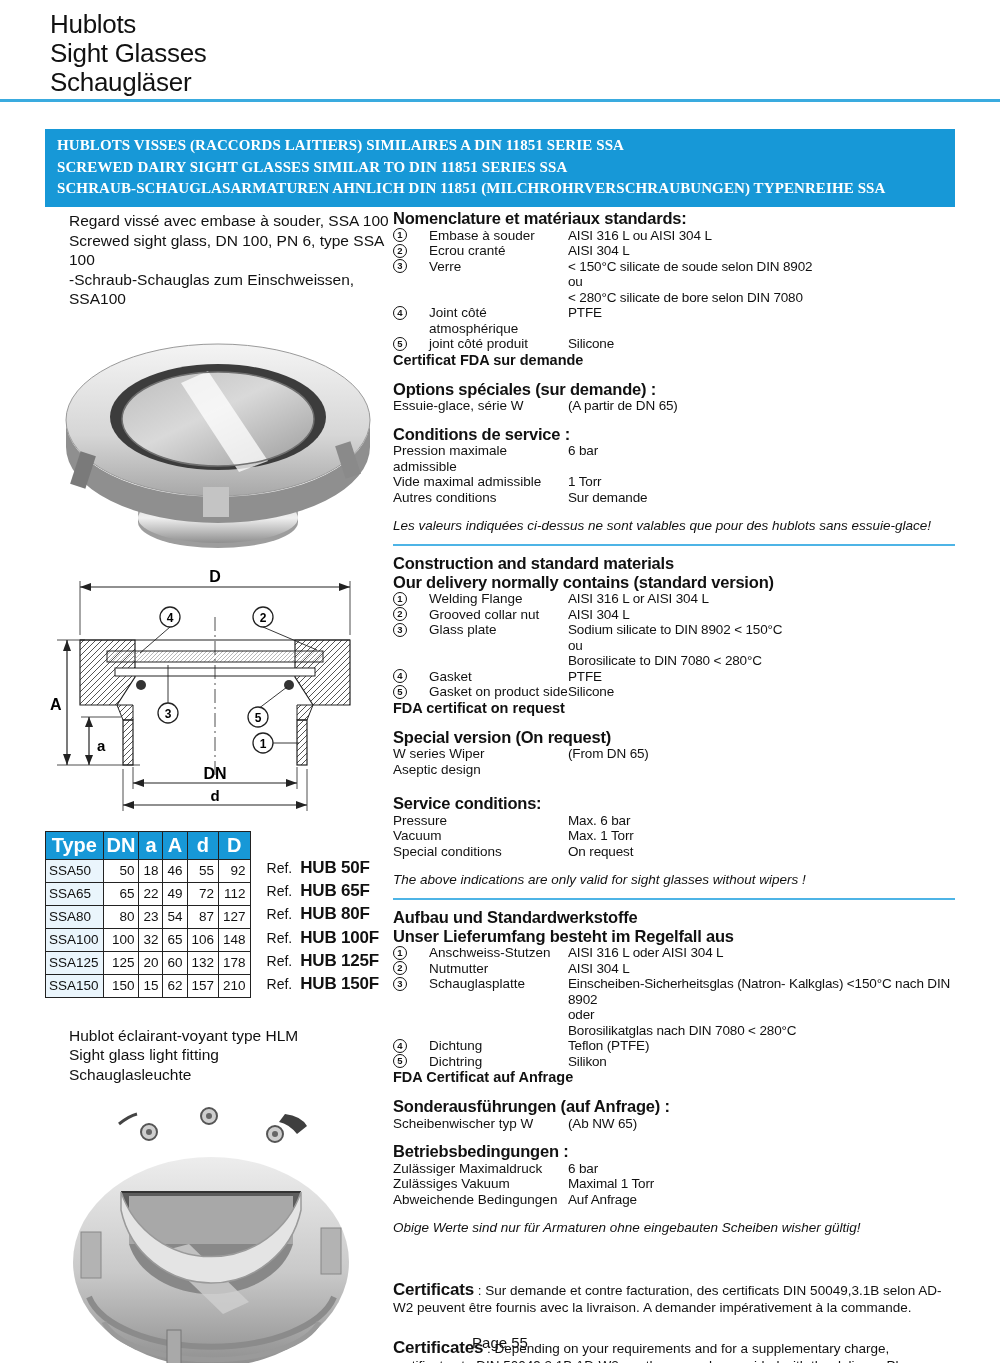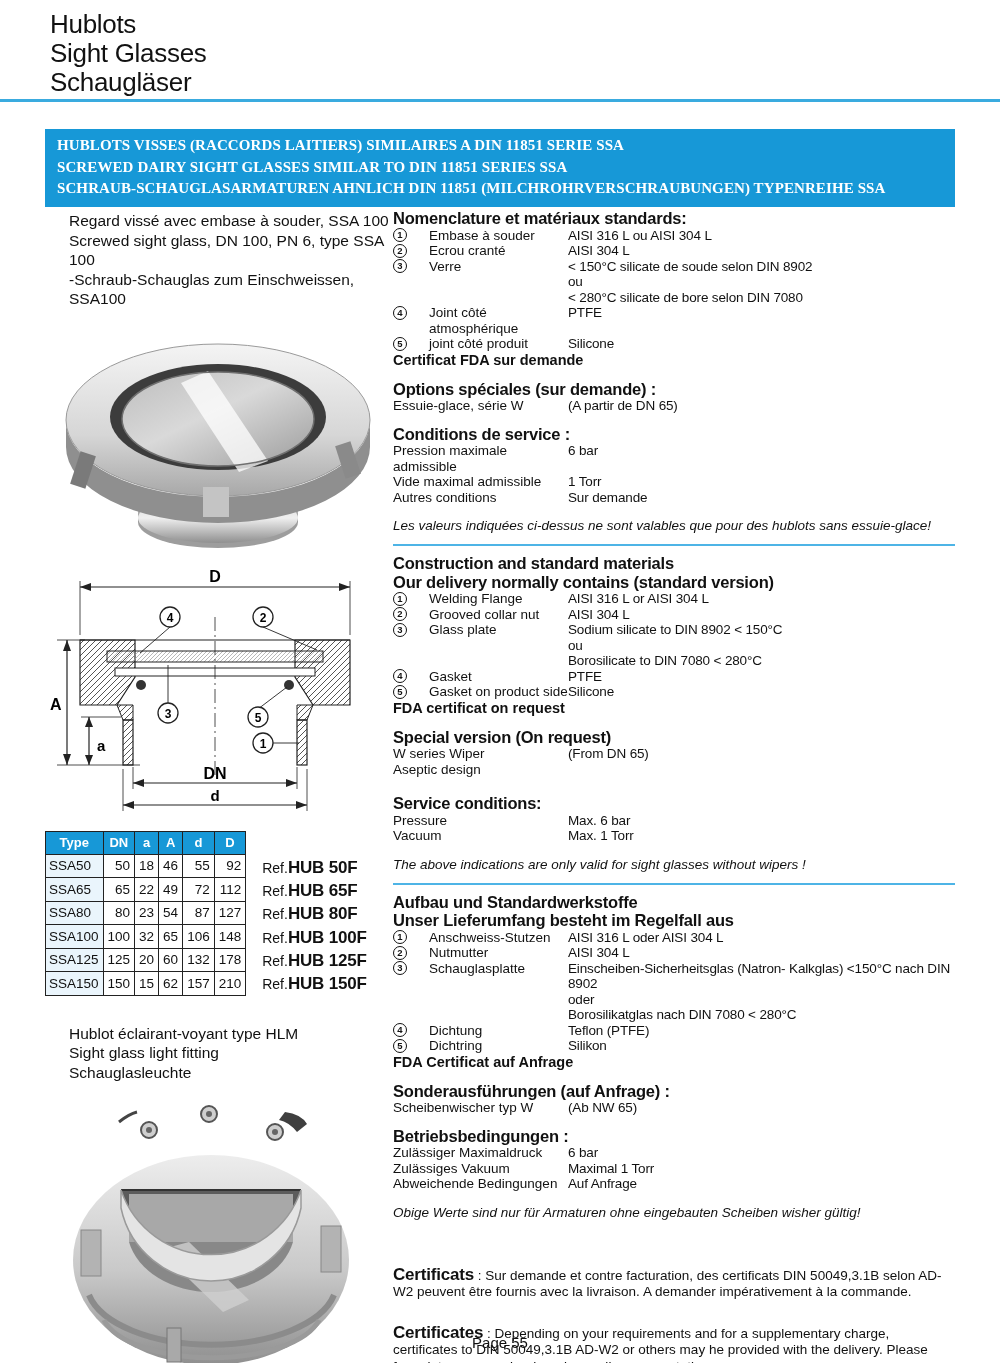--- a/index.html
+++ b/index.html
@@ -21,27 +21,27 @@
   .col-right { position:absolute; left:393px; top:209px; width:562px; }
 
   .intro div, .hlm div { font-size:15.5px; line-height:19.5px;margin-left:24px; }
 
   .photo1 { margin:16px 0 0 8px; }
   .diagram { margin:6px 0 0 0; }
 
   
   .table-wrap { display:flex; margin-top:4px; }
   table.dims { border-collapse:collapse; width:192px; }
-  table.dims th { background:#1798d7; color:#fff; font-size:13px; font-weight:bold; padding:2px 3px; border:1.5px solid #222; }
+  table.dims th { background:#1798d7; color:#fff; font-size:20px; font-weight:bold; padding:2px 3px; border:1.5px solid #222; }
   table.dims td { font-size:13.5px; padding:2px 4px; border:1.5px solid #222; text-align:right; background:#fff; }
   table.dims td.tname { background:#eaf5fc; text-align:left; padding-left:3px; }
   table.dims tr { height:23px; }
   .refs { margin-left:16px; padding-top:26px; }
   .ref-row { height:23.2px; display:flex; align-items:center; font-size:14px; }
-  .ref-row b { font-size:17px; margin-left:0; letter-spacing:-0.2px; }
+  .ref-row b { font-size:17px; margin-left:8px; letter-spacing:-0.2px; }
 
   .hlm { margin-top:28px; }
   .photo2 { margin:8px 0 0 14px; }
 
   
   .sec { margin-bottom:0; }
   .sec-h { font-size:16.5px; font-weight:bold; line-height:18.5px; letter-spacing:-0.2px; }
   .item { display:grid; grid-template-columns:36px 139px 1fr; font-size:13.5px; line-height:15.5px; }
   .row2 { display:grid; grid-template-columns:175px 1fr; font-size:13.5px; line-height:15.5px; }
   .num { width:14px; height:14px; border:1px solid #111; border-radius:50%; font-size:9.5px; font-weight:bold;
@@ -452,20 +452,24 @@
     <div class="sec" style="margin-top:17px">
       <div class="sec-h">Service conditions:</div>
       <div class="row2">
           <span>Pressure</span>
           <span class="val">Max. 6 bar</span>
         </div>
       <div class="row2">
           <span>Vacuum</span>
           <span class="val">Max. 1 Torr</span>
         </div>
+      <div class="row2">
+          <span>Special conditions</span>
+          <span class="val">On request</span>
+        </div>
       <div class="note" style="margin-top:13px">The above indications are only valid for sight glasses without wipers !</div>
     </div>
 
     <hr class="blue-sep">
 
     <div class="sec">
       <div class="sec-h">Aufbau und Standardwerkstoffe</div>
       <div class="sec-h">Unser Lieferumfang besteht im Regelfall aus</div>
       <div class="item">
           <span class="num">1</span>

